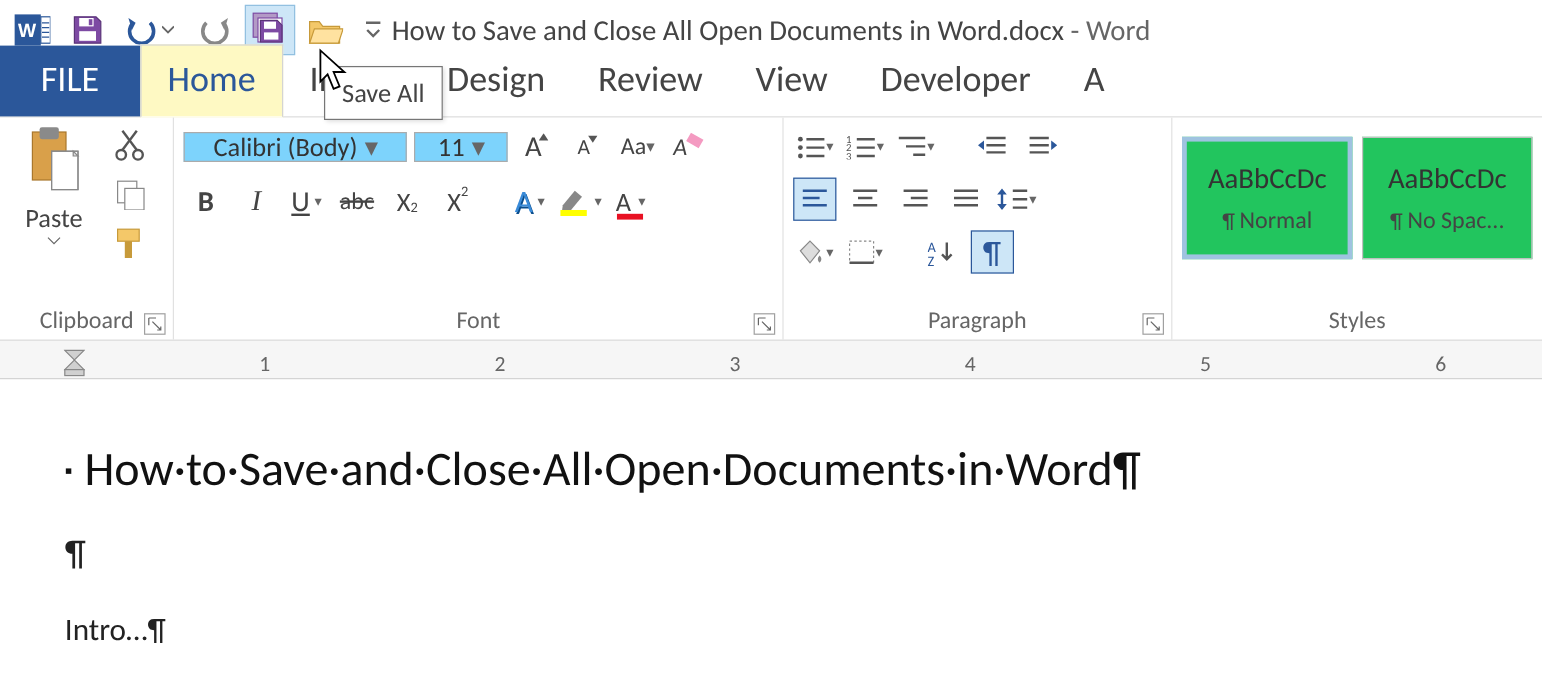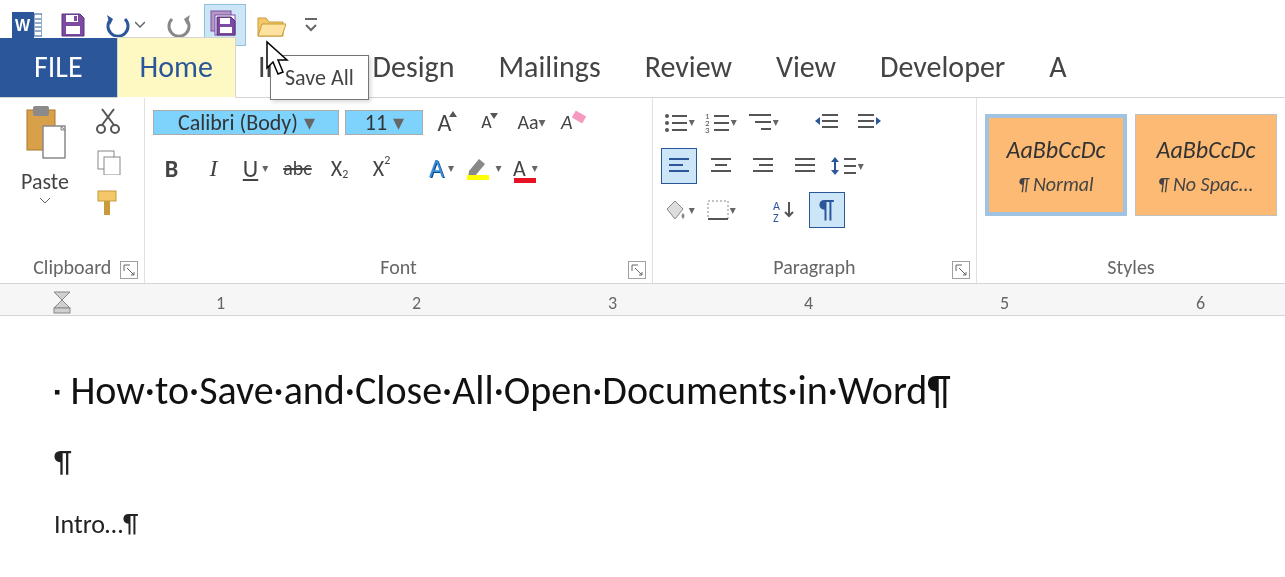--- a/index.html
+++ b/index.html
@@ -109,21 +109,21 @@
     border:1px solid #ababab; height:25px;
     display:flex; align-items:center; padding:0 6px;
     font-size:22px; color:#333; background:#7dd3fc;justify-content:center;
   }
   .combo .arrow { margin-left:6px; color:#666; }
 
   
   .style-card {
     width:142px; height:102px; border:1px solid #c0c0c0;
     display:flex; flex-direction:column; align-items:center; justify-content:center;
-    font-size:22px; color:#333; background:#fdba74;font-style:italic;
+    font-size:22px; color:#333; background:#22c55e;
   }
   .style-card.sel { border:4px solid #9fc3e0; }
   .style-card .preview { font-size:24px; }
   .style-card .sname { font-size:20px; margin-top:8px; color:#444; }
   .pilcrow-small { font-size:18px; margin-right:4px; }
 
   
   .ruler {
     height:32px;
     background:#f6f6f6;
@@ -216,35 +216,39 @@
         </svg>
     </div>
     <div class="qat-btn" style="width:30px">
       <svg width="16" height="20">
           <line x1="2" y1="4" x2="14" y2="4" stroke="#666" stroke-width="2"></line>
           <path d="M3 10 l5 5 5-5" fill="none" stroke="#666" stroke-width="2"></path>
         </svg>
     </div>
   </div>
 
+  <div class="app-title">
+    <span class="docname">How to Save and Close All Open Documents in Word.docx</span>
+    <span> - </span>
+    <span>Word</span>
+  </div>
 </div>
 
 <div class="cursor">
   <svg width="26" height="36">
       <path d="M2 2 l0 26 6-6 5 12 5-2 -5-12 9 0 z" fill="#fff" stroke="#000" stroke-width="1.5"></path>
     </svg>
 </div>
 <div class="tooltip">Save All</div>
 
 <div class="tabs">
   <div class="tab file">FILE</div>
   <div class="tab active">Home</div>
   <div class="tab">Insert</div>
   <div class="tab">Design</div>
-  <div class="tab">Mailings</div>
   <div class="tab">Review</div>
   <div class="tab">View</div>
   <div class="tab">Developer</div>
   <div class="tab">A</div>
 </div>
 
 <div class="ribbon">
 
   <div class="group" style="width:148px">
     <div class="group-body">

